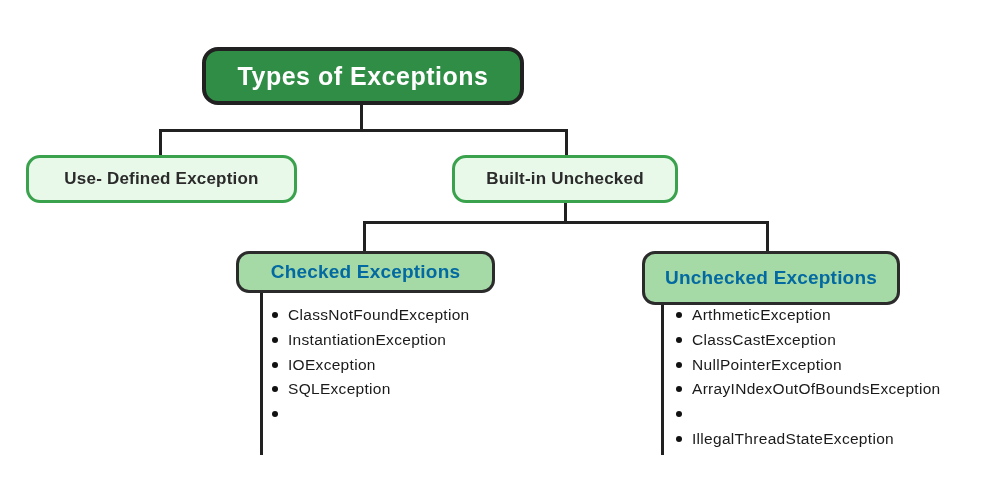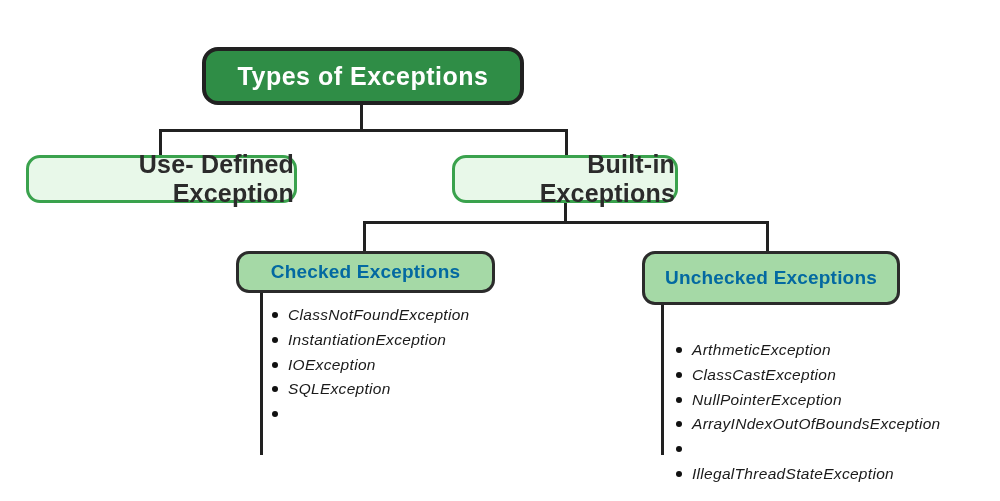--- a/index.html
+++ b/index.html
@@ -20,39 +20,39 @@
     position: absolute;
     background: #212121;
   }
   
   .node {
     position: absolute;
     box-sizing: border-box;
     display: flex;
     align-items: center;
     justify-content: center;
-    text-align: right;
+    text-align: left;
   }
   .node-root {
     left: 202px; top: 47px;
     width: 322px; height: 58px;
     background: #2f8d46;
     border: 4px solid #212121;
     border-radius: 16px;
     color: #ffffff;
     font-size: 25px;
     font-weight: 700;
     letter-spacing: 0.5px;
   }
   .node-light {
     background: #e8f8e9;
     border: 3px solid #3aa24d;
     border-radius: 14px;
     color: #2b2b2b;
-    font-size: 25px;
+    font-size: 17px;
     font-weight: 700;
     letter-spacing: 0.2px;
   }
   .node-userdef { left: 26px;  top: 155px; width: 271px; height: 48px; }
   .node-builtin { left: 452px; top: 155px; width: 226px; height: 48px; }
   .node-mid {
     background: #a5d9a6;
     border: 3.5px solid #2b2b2b;
     border-radius: 13px;
     color: #0369a1;
@@ -66,24 +66,23 @@
   
   .exception-list {
     position: absolute;
     margin: 0;
     padding: 0;
     list-style: none;
     font-size: 15.5px;
     letter-spacing: 0.3px;
     color: #1a1a1a;
     font-weight: 400;
-    font-style: italic;
   }
   .list-checked   { left: 272px; top: 303px; }
-  .list-unchecked { left: 676px; top: 303px; margin-top: 35px; }
+  .list-unchecked { left: 676px; top: 303px; }
   .exception-list li {
     display: flex;
     align-items: center;
     height: 24.7px;
     white-space: nowrap;
   }
   .bullet {
     display: inline-block;
     width: 6px;
     height: 6px;
@@ -111,21 +110,21 @@
 
   <div class="node node-root">
     <span>Types of Exceptions</span>
   </div>
 
   <div class="node node-light node-userdef">
     <span>Use- Defined Exception</span>
   </div>
 
   <div class="node node-light node-builtin">
-    <span>Built-in Exceptions</span>
+    <span>Built-in Unchecked</span>
   </div>
 
   <div class="node node-mid node-checked">
     <span>Checked Exceptions</span>
   </div>
 
   <div class="node node-mid node-unchecked">
     <span>Unchecked Exceptions</span>
   </div>
 

